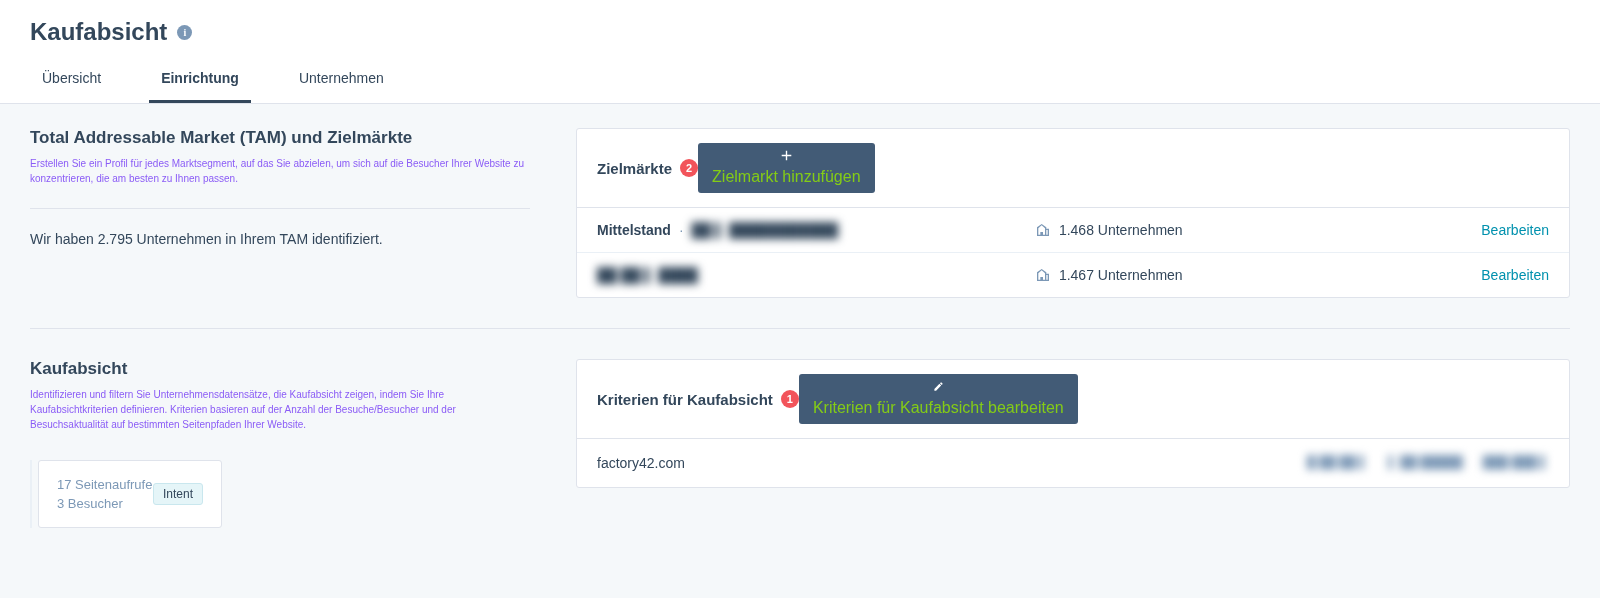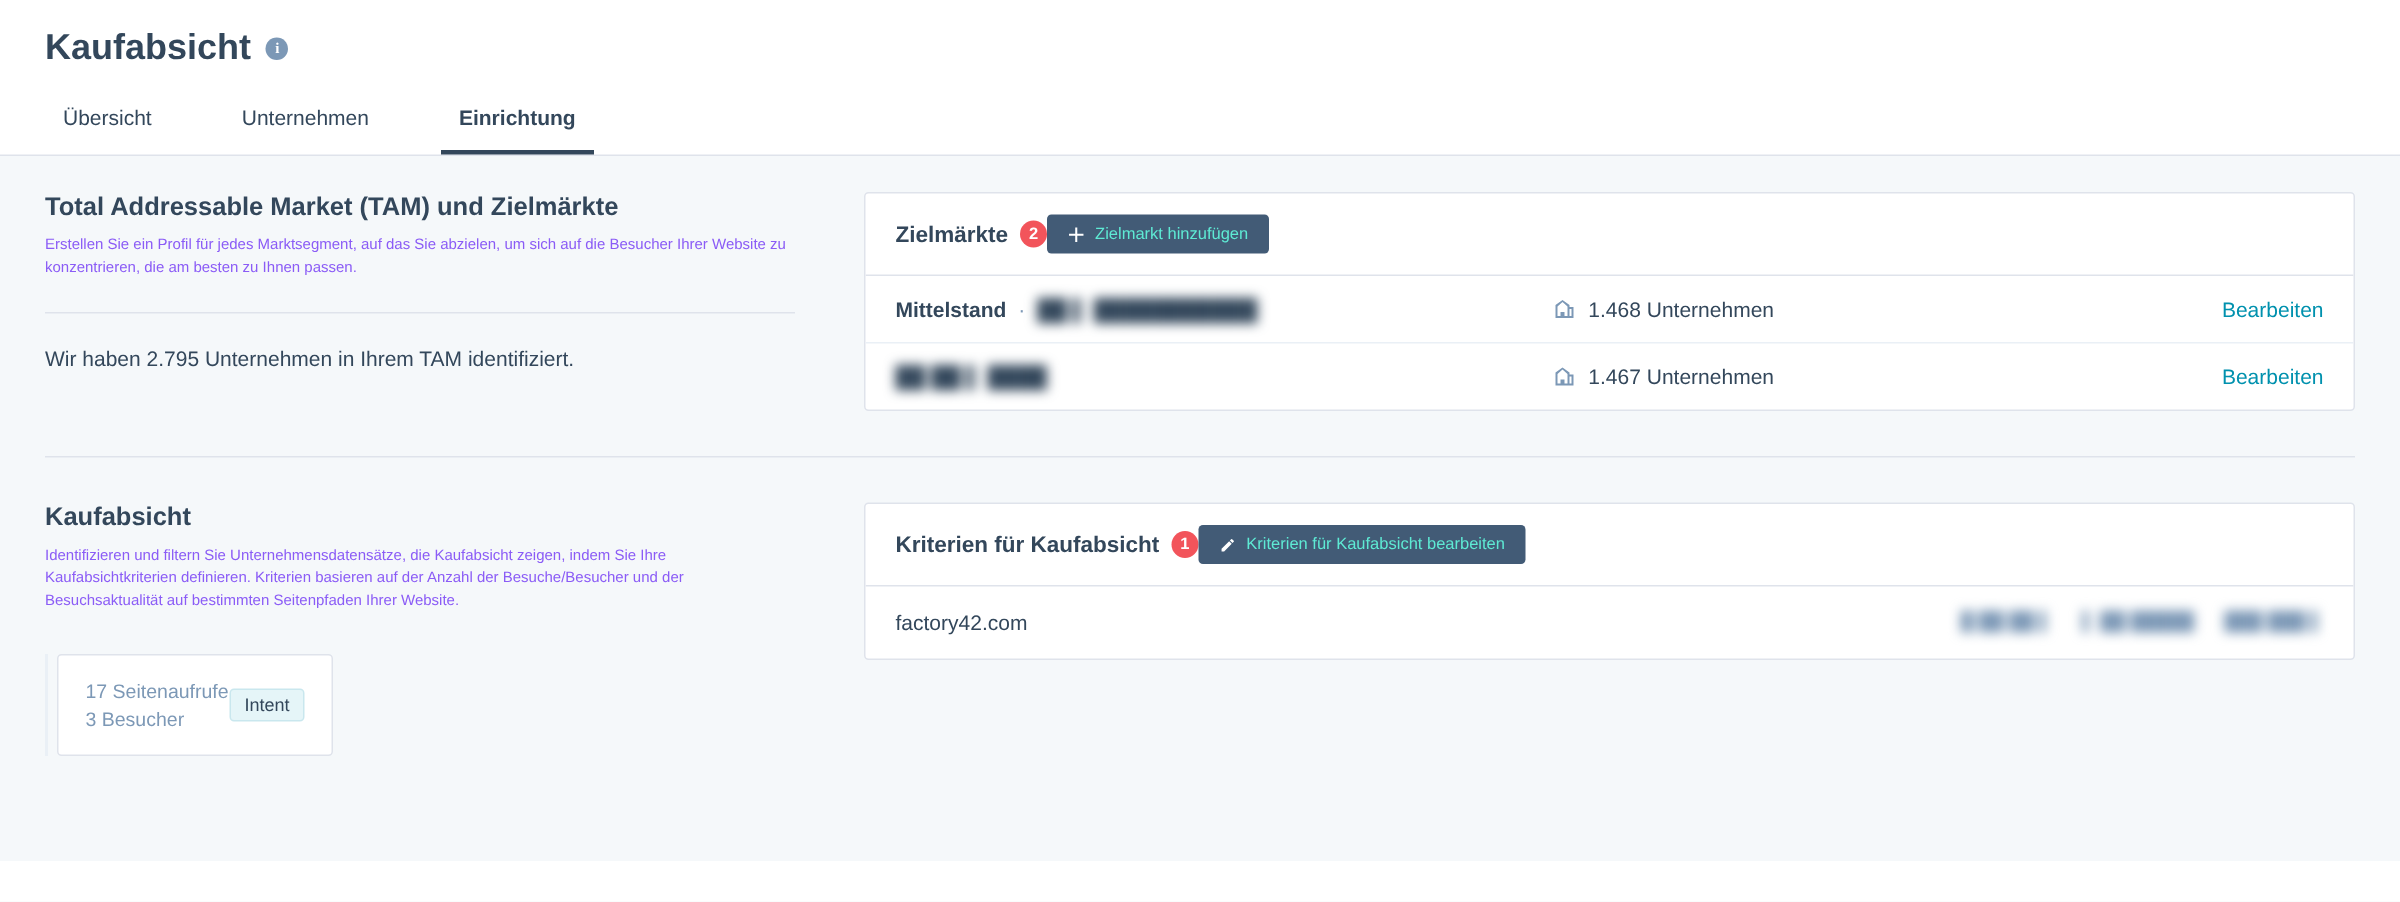--- a/index.html
+++ b/index.html
@@ -119,27 +119,28 @@
     align-items: center;
     justify-content: center;
     font-size: 11px;
     font-weight: 600;
   }
   .btn {
     display: inline-flex;
     align-items: center;
     gap: 7px;
     background: #425b76;
-    color: #5eead4;
+    color: #84cc16;
     border: none;
     border-radius: 3px;
     padding: 7px 14px;
-    font-size: 11px;
+    font-size: 16px;
     font-weight: 500;
     cursor: pointer;
+    flex-direction: column;
   }
   .btn svg { width: 11px; height: 11px; fill: #fff; }
   .row {
     display: flex;
     align-items: flex-start;
     padding: 14px 20px;
     border-top: 1px solid #eaf0f6;
   }
   .card-head + .row { border-top: none; }
   .row:first-of-type { border-top: none; }
@@ -225,22 +226,22 @@
 </head>
 <body>
 
 <div class="header">
   <div class="title-row">
     <h1 class="page-title">Kaufabsicht</h1>
     <span class="info-icon">i</span>
   </div>
   <div class="tabs">
     <div class="tab">Übersicht</div>
+    <div class="tab active">Einrichtung</div>
     <div class="tab">Unternehmen</div>
-    <div class="tab active">Einrichtung</div>
   </div>
 </div>
 
 <div class="body-area">
 
   <div class="section">
     <div class="left-col">
       <div class="section-heading">Total Addressable Market (TAM) und Zielmärkte</div>
       <div class="section-desc">Erstellen Sie ein Profil für jedes Marktsegment, auf das Sie abzielen, um sich auf die Besucher Ihrer Website zu konzentrieren, die am besten zu Ihnen passen.</div>
       <hr>

